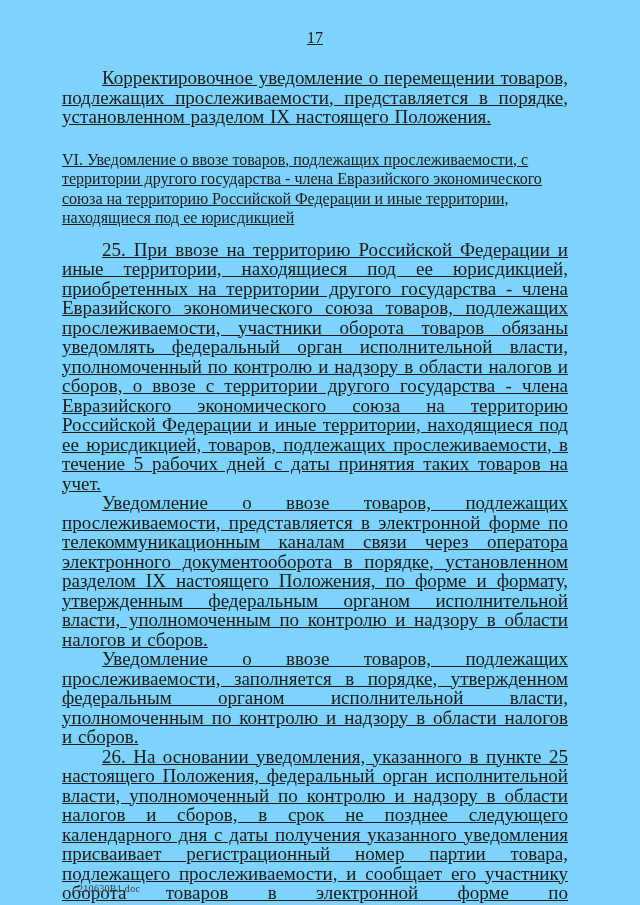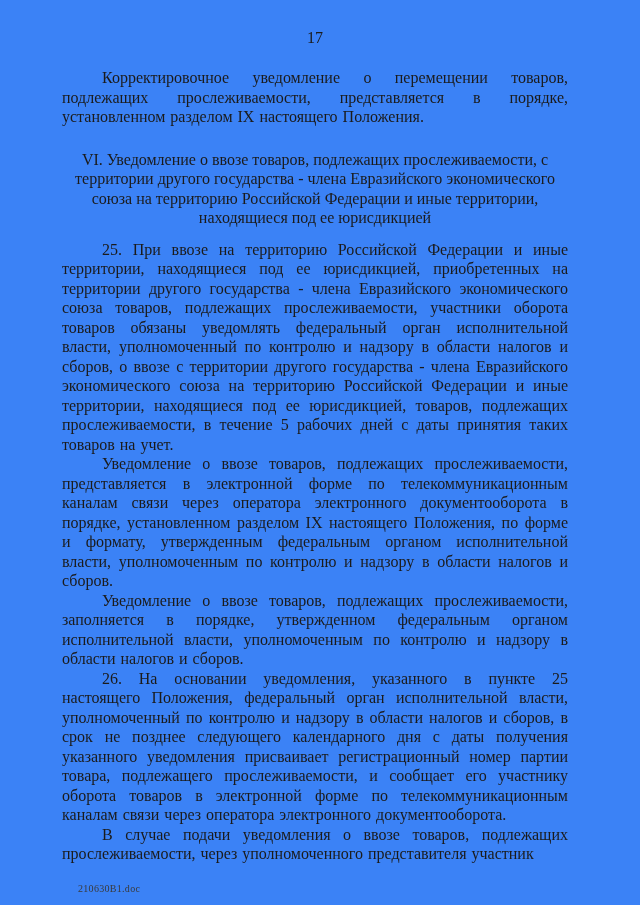--- a/index.html
+++ b/index.html
@@ -4,49 +4,49 @@
 <style>
   html, body {
     margin: 0;
     padding: 0;
     background: #ffffff;
   }
   .page {
     position: relative;
     width: 640px;
     height: 905px;
-    background: #3b82f6;
+    background: #7dd3fc;
     box-sizing: border-box;
     padding: 28px 72px 0 62px;
     font-family: "Liberation Serif", "DejaVu Serif", serif;
     color: #1b1b1b;
     overflow: hidden;
+    text-decoration: underline;
   }
   .page-number {
     text-align: center;
     font-size: 16px;
     line-height: 20px;
     margin: 0 0 20px 0;
   }
   .para {
     margin: 0;
-    font-size: 16px;
+    font-size: 19px;
     line-height: 19.5px;
     text-align: justify;
     text-indent: 40px;
     word-spacing: 1px;
   }
   .para.first {
     margin-bottom: 0;
   }
   .section-heading {
     font-size: 16px;
     line-height: 19.5px;
     font-weight: normal;
-    text-align: center;
     margin: 23px 0 12px 0;
   }
   .doc-footer {
     position: absolute;
     left: 78px;
     top: 847px;
     font-size: 10px;
     color: #3a3a3a;
     letter-spacing: 0.3px;
     margin-top: 36px;

